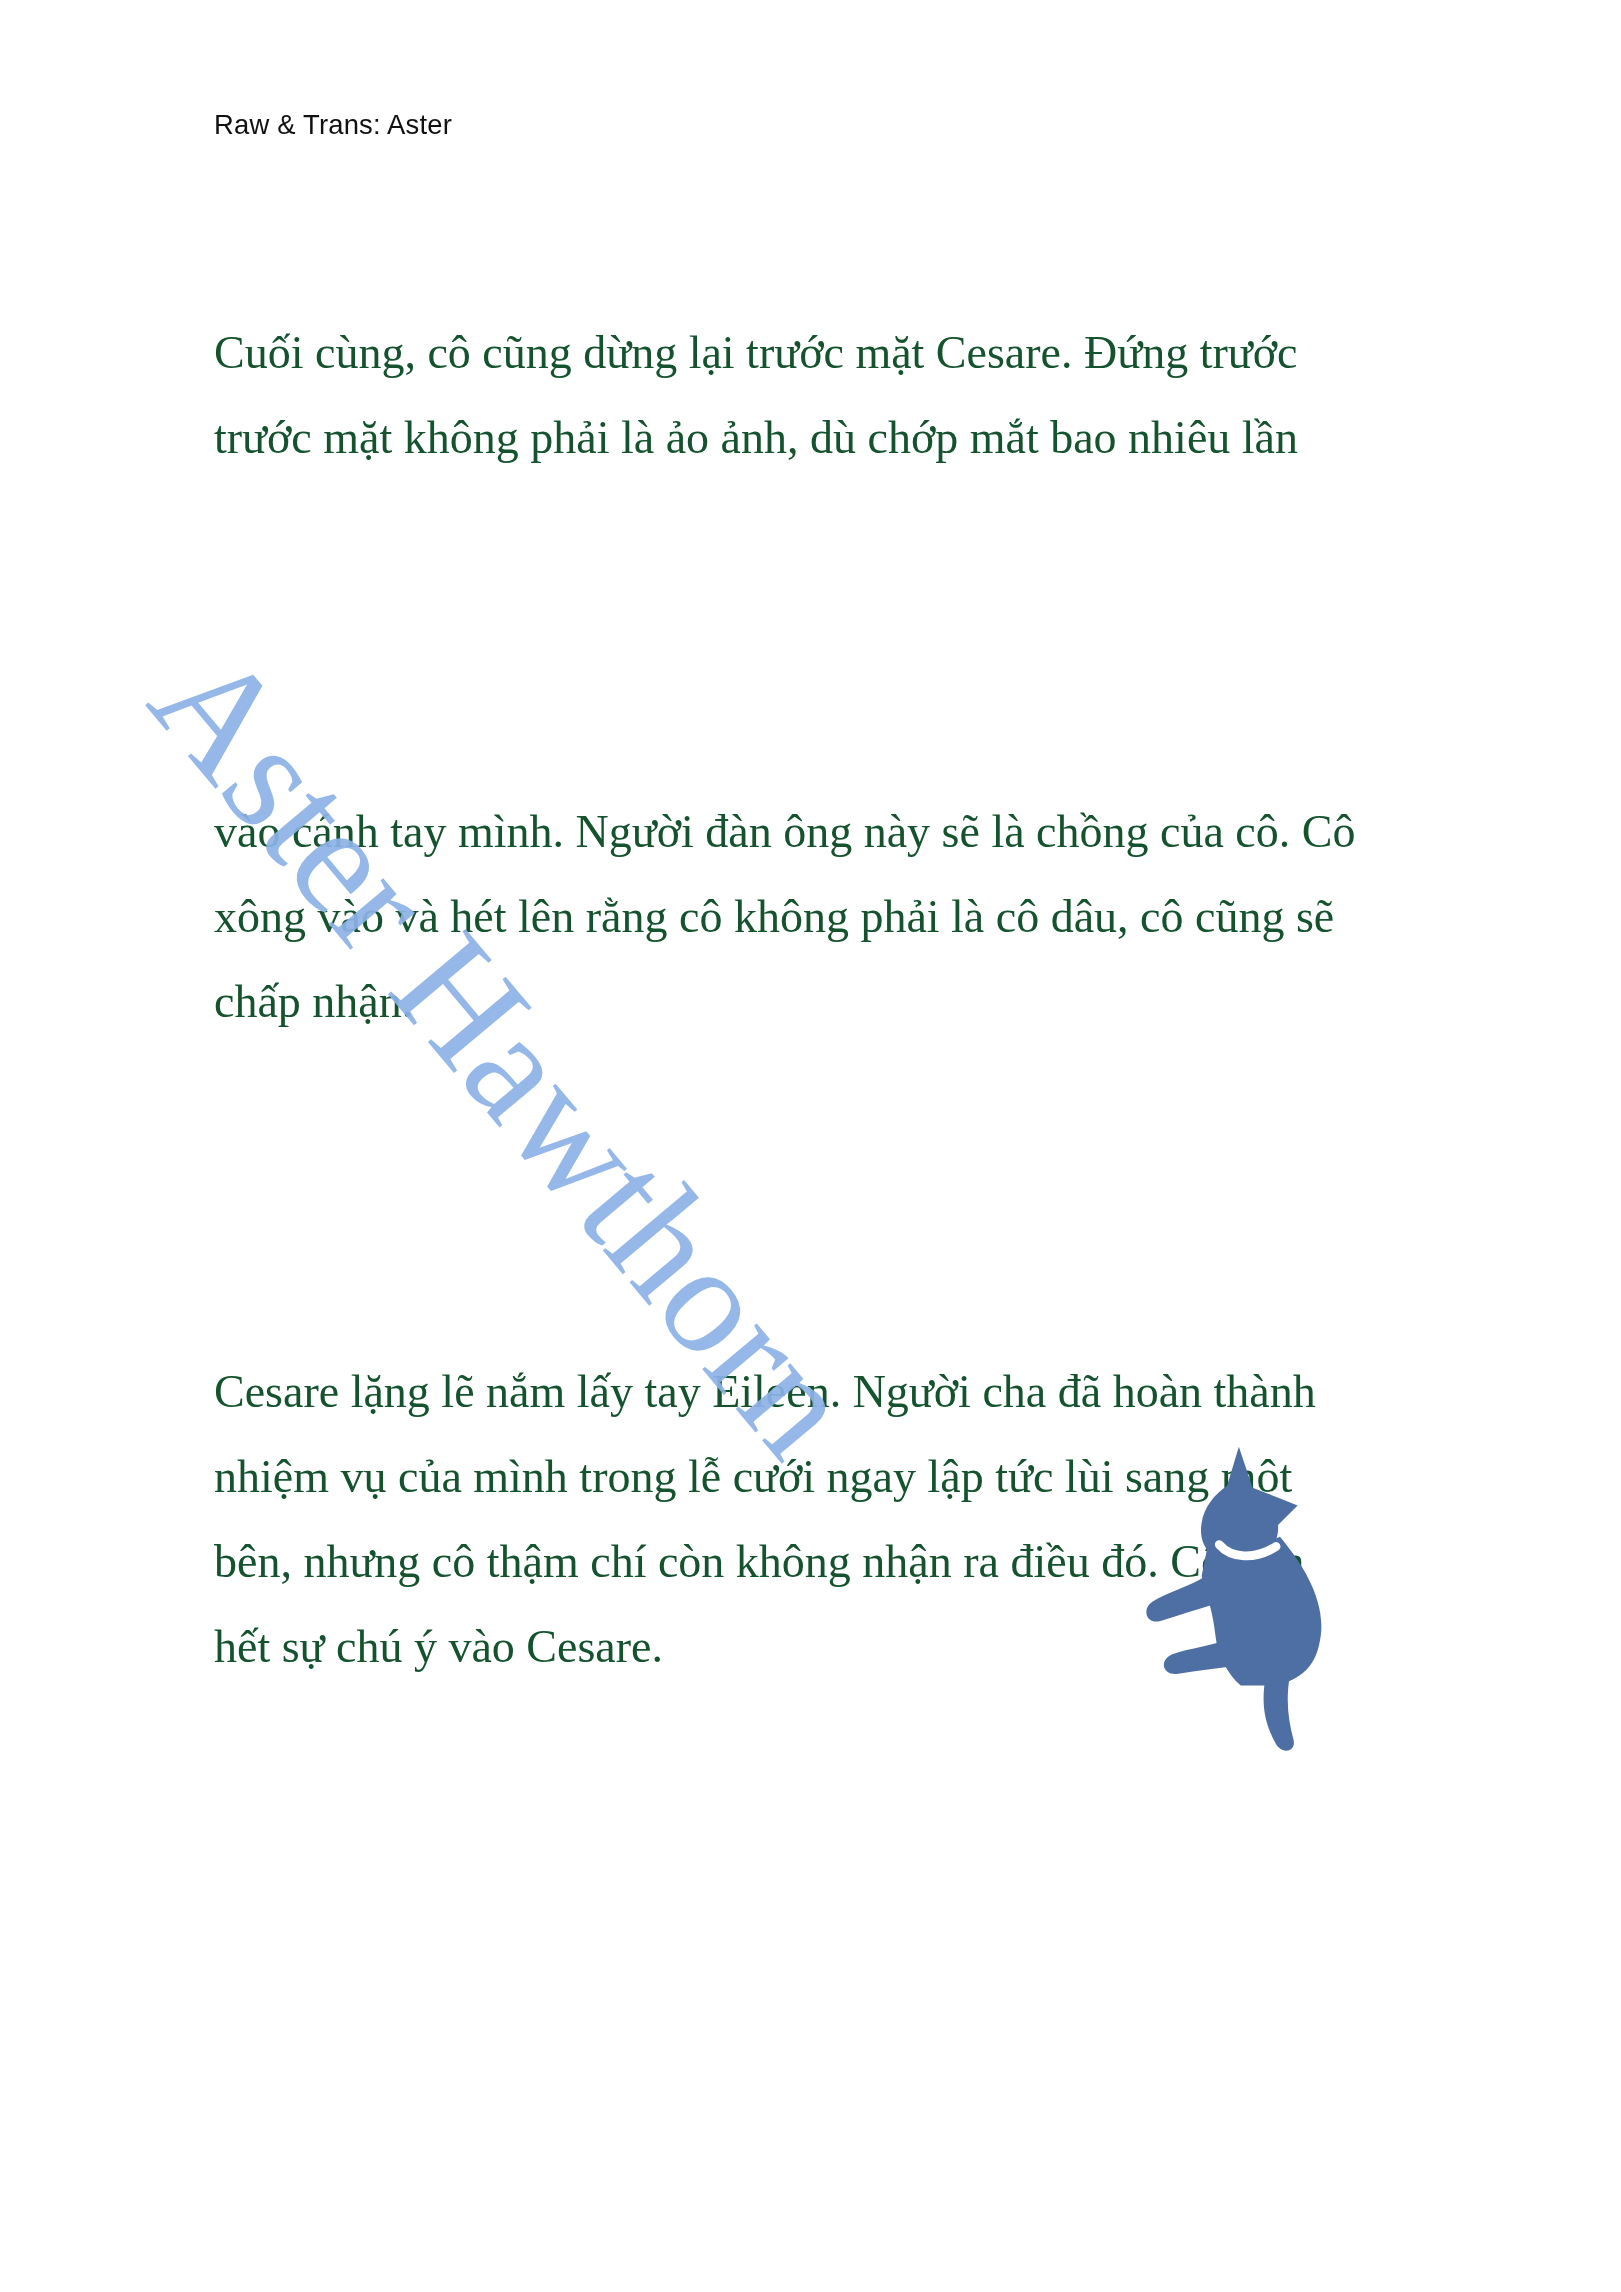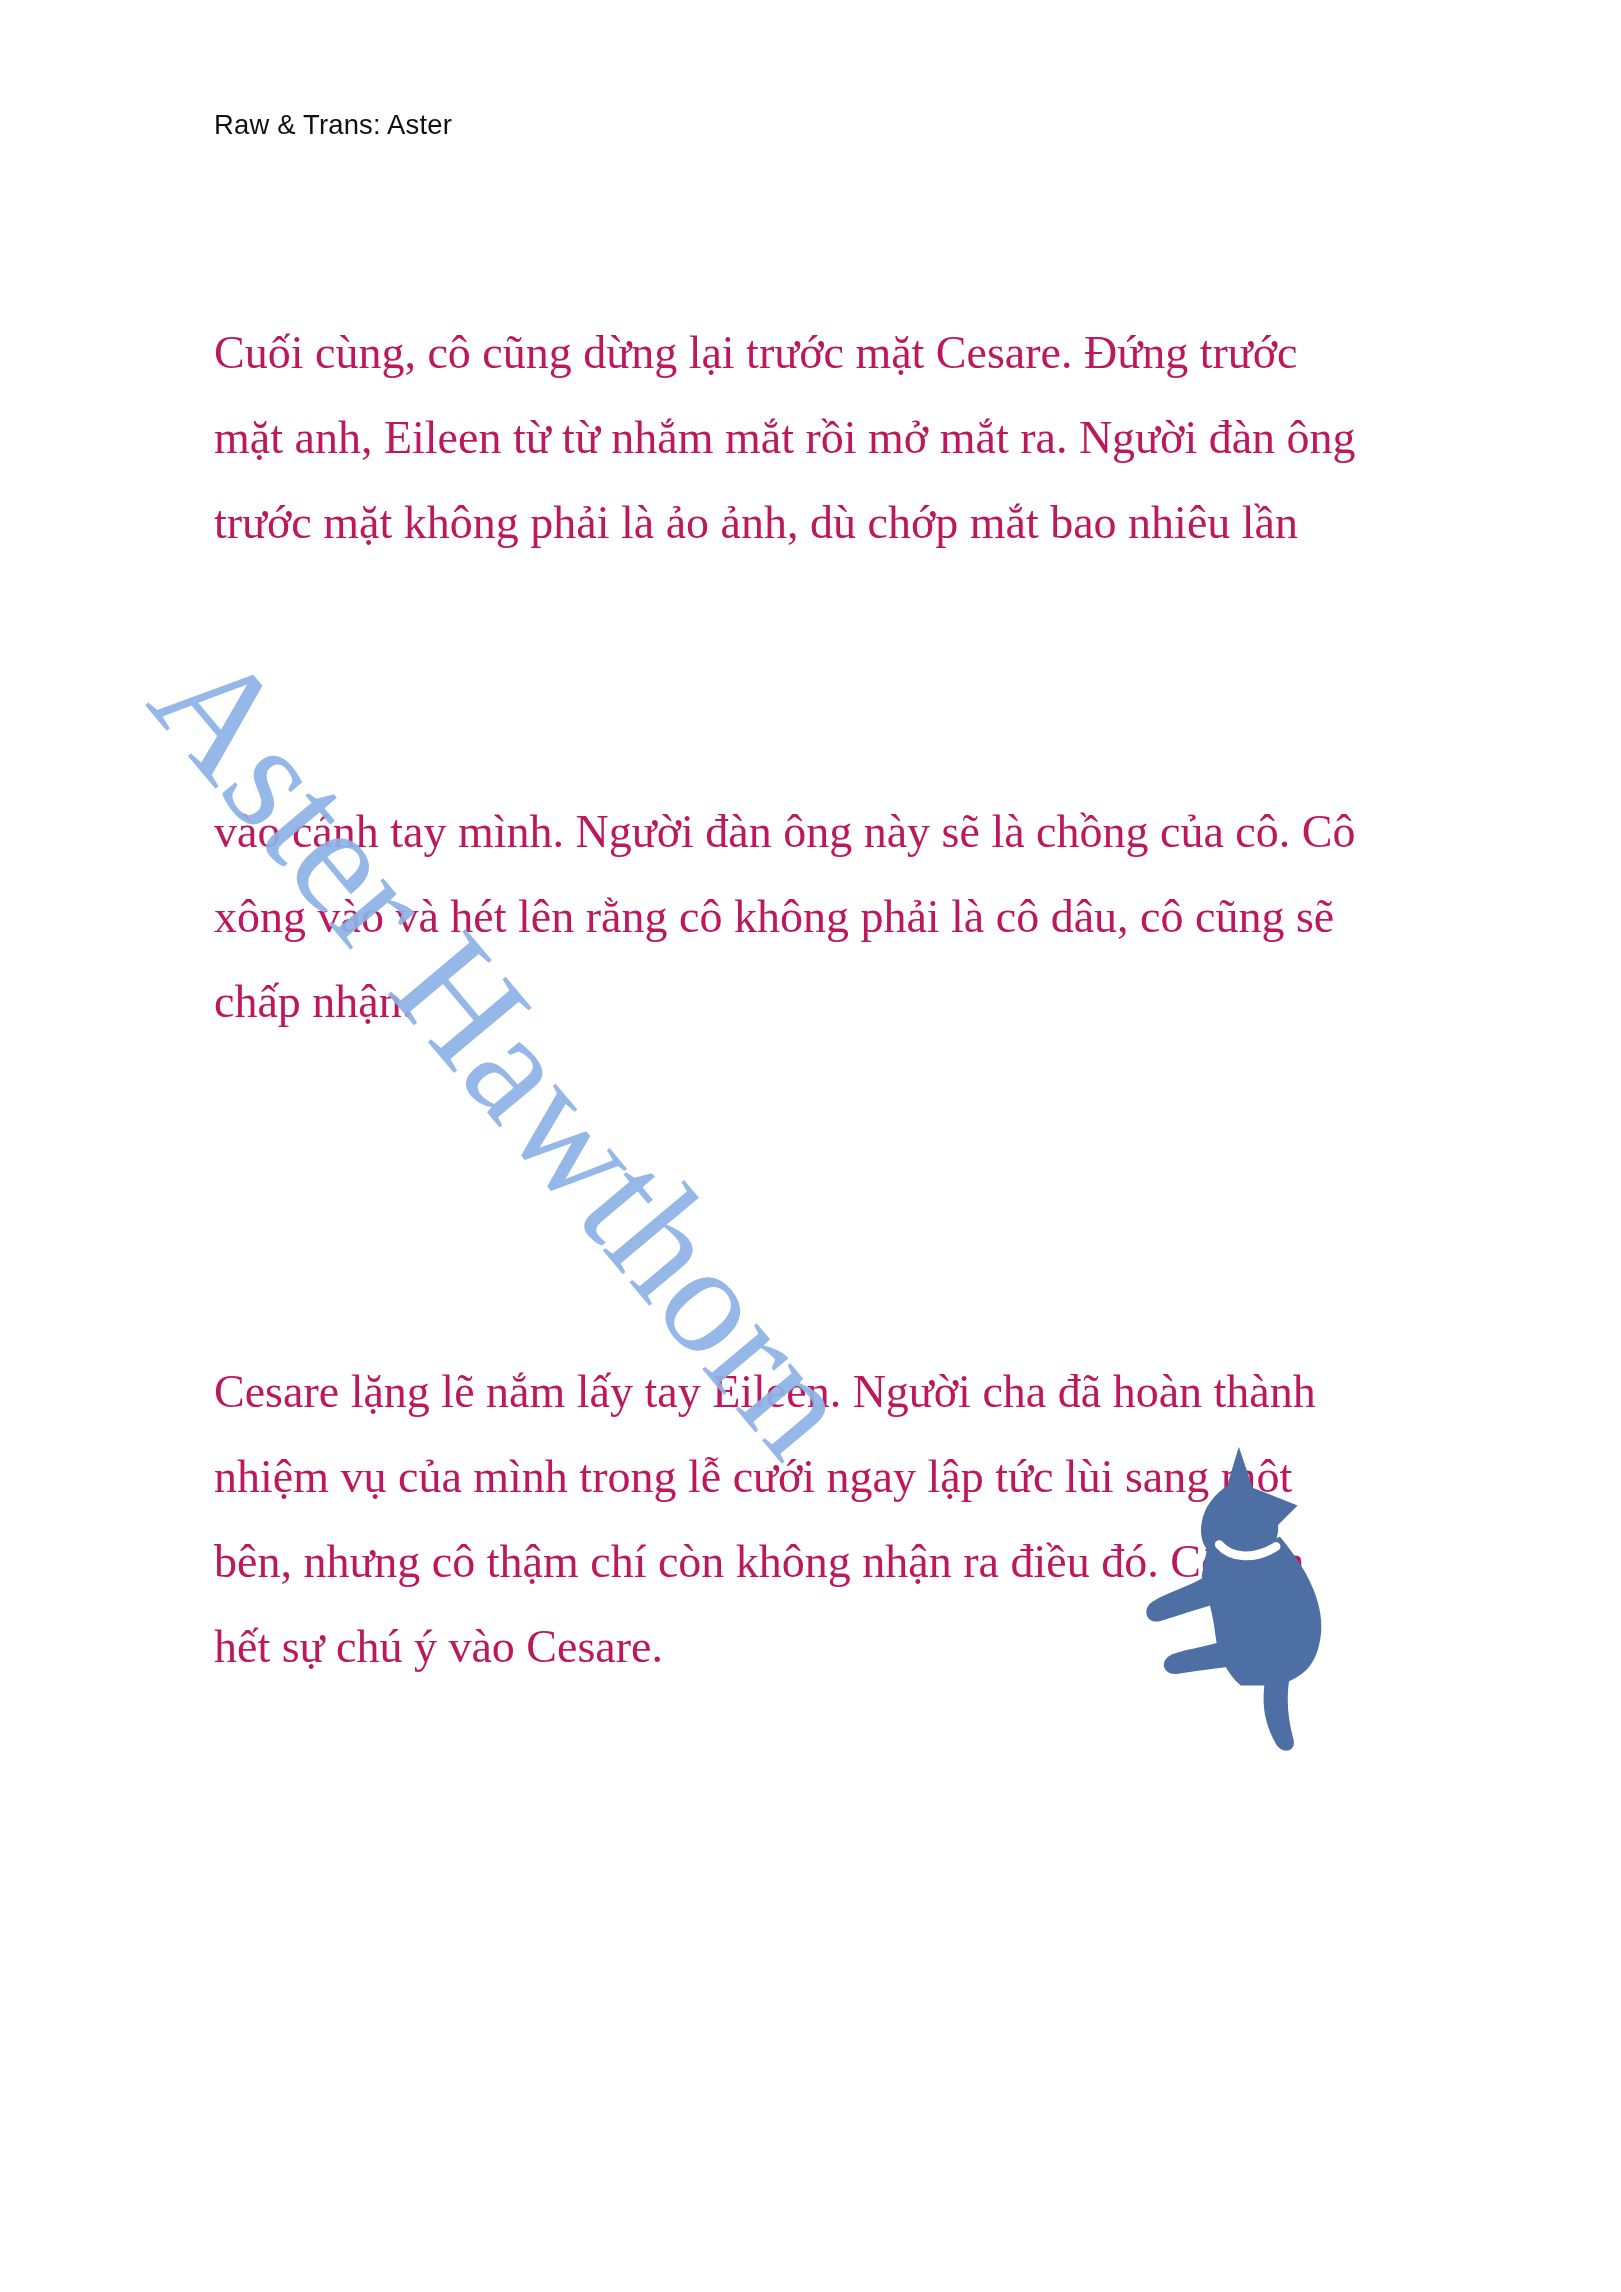--- a/index.html
+++ b/index.html
@@ -31,21 +31,21 @@
       letter-spacing: 0.2px;
     }
     .paragraph {
       position: absolute;
       left: 198px;
       width: 1274px;
       margin: 0;
       font-family: "Liberation Serif", serif;
       font-size: 46px;
       line-height: 85px;
-      color: #be185d;
+      color: #14532d;
     }
     .line {
       display: block;
       white-space: nowrap;
     }
     #p1 { top: 297px; }
     #p2 { top: 776px; }
     #p3 { top: 1336px; }
 
     .watermark {
@@ -73,21 +73,20 @@
   </style>
 </head>
 <body>
 
 <div class="page">
 
   <div class="header">Raw &amp; Trans: Aster</div>
 
   <p class="paragraph" id="p1">
     <span class="line">Cuối cùng, cô cũng dừng lại trước mặt Cesare. Đứng trước</span>
-    <span class="line">mặt anh, Eileen từ từ nhắm mắt rồi mở mắt ra. Người đàn ông</span>
     <span class="line">trước mặt không phải là ảo ảnh, dù chớp mắt bao nhiêu lần</span>
   </p>
 
   <p class="paragraph" id="p2">
     <span class="line">vào cánh tay mình. Người đàn ông này sẽ là chồng của cô. Cô</span>
     <span class="line">xông vào và hét lên rằng cô không phải là cô dâu, cô cũng sẽ</span>
     <span class="line">chấp nhận.</span>
   </p>
 
   <p class="paragraph" id="p3">

